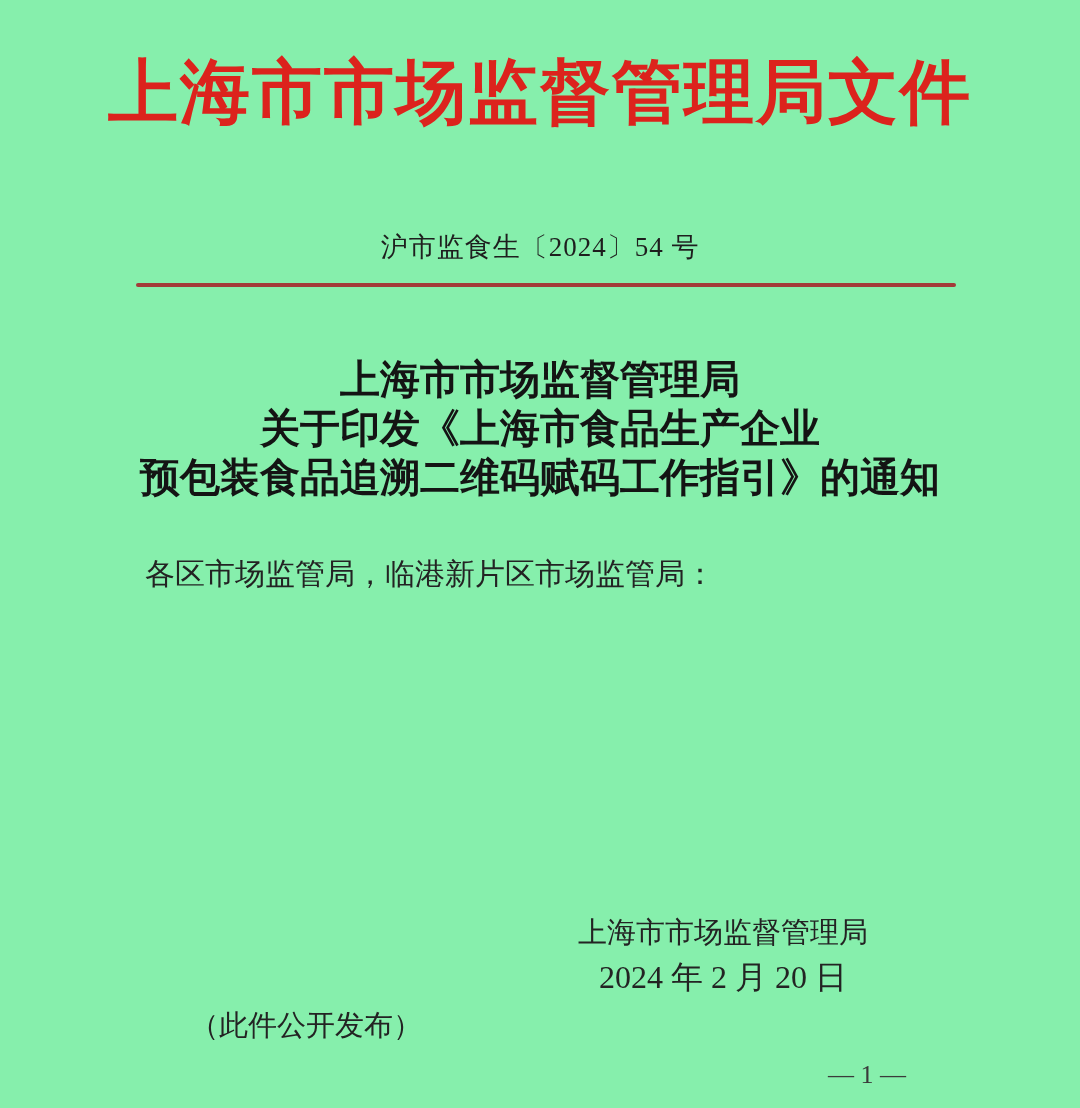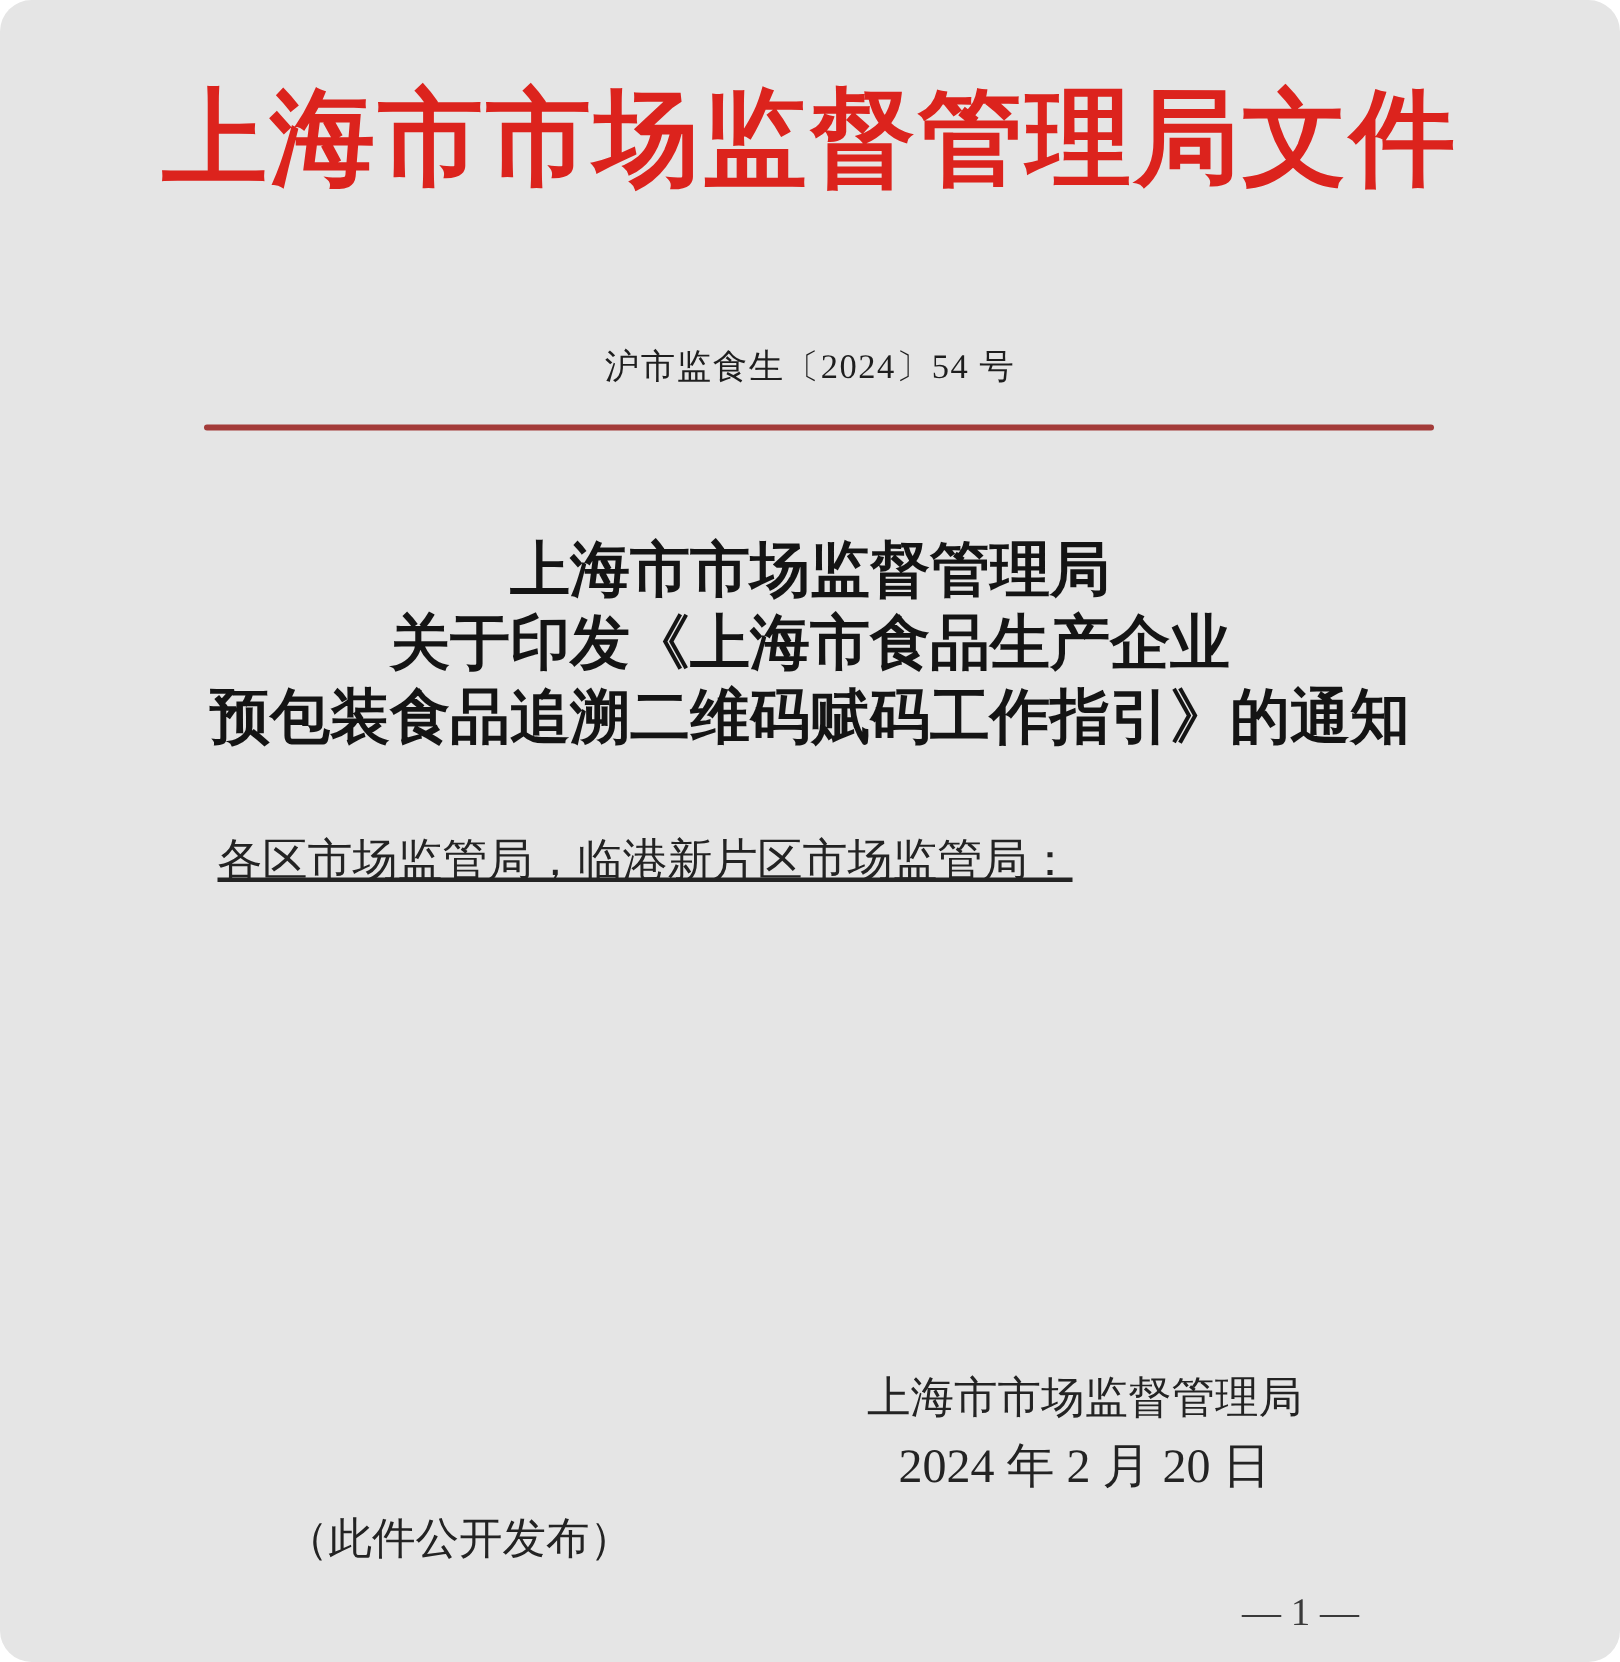--- a/index.html
+++ b/index.html
@@ -4,40 +4,39 @@
 <style>
   * { margin: 0; padding: 0; box-sizing: border-box; }
   html, body {
     width: 1080px; height: 1108px;
     background: #ffffff;
     font-family: "Liberation Serif", "DejaVu Serif", serif;
   }
   .page {
     position: relative;
     width: 1080px; height: 1108px;
-    background: #e5e5e5;
+    background: #86efac;
     overflow: hidden;
     color: #232323;
-    border-radius: 21px;
   }
   .doc-header {
     position: absolute;
     top: 46px; left: 0; width: 100%;
     text-align: center;
     font-size: 70px;
     font-weight: bold;
     letter-spacing: 2px;
     color: #dc231d;
     white-space: nowrap;
   }
   .doc-number {
     position: absolute;
     top: 229px; left: 0; width: 100%;
     text-align: center;
-    font-size: 23px;
+    font-size: 27px;
     letter-spacing: 1px;
     color: #1e1e1e;
   }
   .red-rule {
     position: absolute;
     top: 283px; left: 136px;
     width: 820px; height: 4px;
     background: #a33b39;
     border-radius: 2px;
   }
@@ -52,21 +51,20 @@
     letter-spacing: 0px;
   }
   .doc-body {
     position: absolute;
     top: 551px; left: 145px;
     width: 806px;
     font-size: 30px;
     line-height: 45px;
     text-align: justify;
     color: #232323;
-    text-decoration: underline;
   }
   .doc-body .paragraph {
     text-indent: 2em;
   }
   .signature {
     position: absolute;
     top: 910px; right: 212px;
     text-align: center;
     font-size: 29px;
     line-height: 45px;

